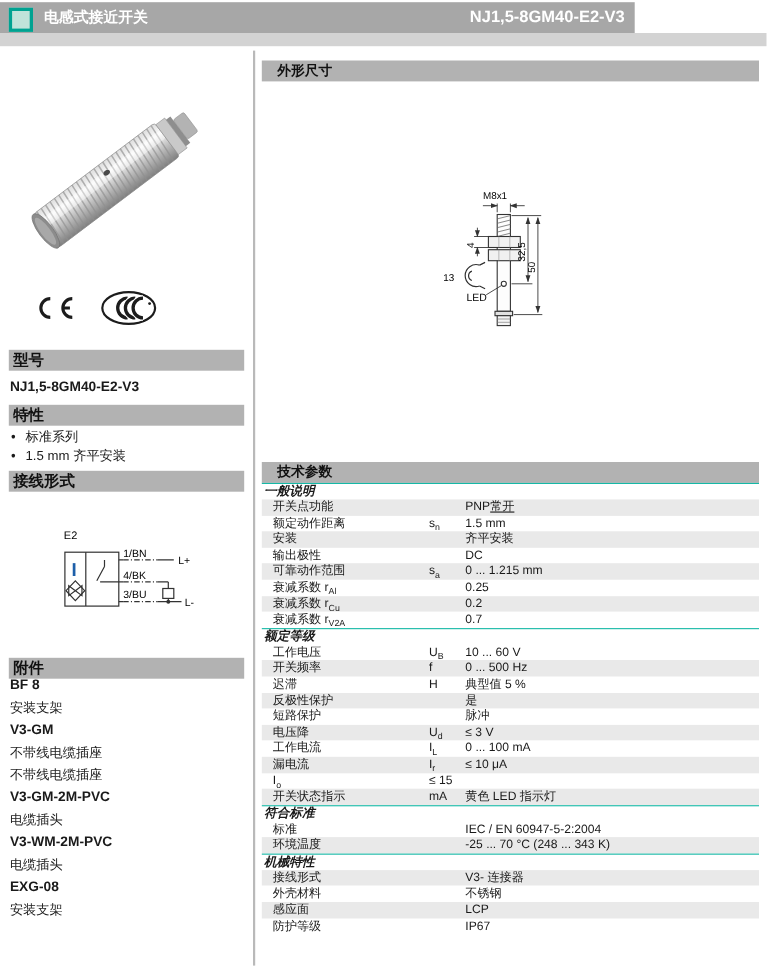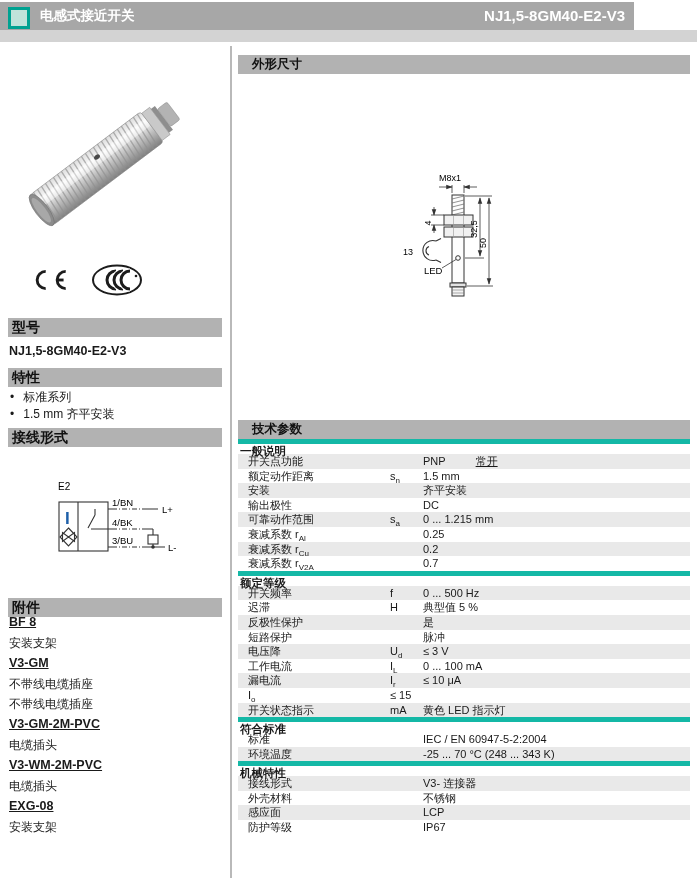--- a/index.html
+++ b/index.html
@@ -4,47 +4,47 @@
 <style>
   :root{
     --header-bar:#a7a7a7; --section-bar:#b2b2b2; --sub-strip:#d3d3d3;
     --row-shade:#e9e9e9; --icon-border:#00a291; --icon-fill:#c0e3da; --symbol-blue:#1d5fa9;
   }
   *{margin:0;padding:0;box-sizing:border-box;}
   html,body{width:697px;height:878px;}
   body{position:relative;background:#fff;font-family:"Liberation Sans","DejaVu Sans",sans-serif;color:#1a1a1a;overflow:hidden;}
 
   
-  .top-bar{position:absolute;left:0;top:2px;width:634px;height:28px;background:var(--header-bar);}
+  .top-bar{position:absolute;left:0;top:2px;width:577px;height:28px;background:var(--header-bar);}
   .top-icon{position:absolute;left:8px;top:5px;width:22px;height:22px;background:var(--icon-fill);border:3px solid var(--icon-border);}
   .top-title{position:absolute;left:40px;top:0;height:28px;line-height:28px;color:#fff;font-weight:bold;font-size:13.5px;}
   .top-part{position:absolute;right:9px;top:0;height:28px;line-height:28px;color:#fff;font-weight:bold;font-size:15px;}
   .sub-strip{position:absolute;left:0;top:30px;width:697px;height:12px;background:var(--sub-strip);}
   .v-divider{position:absolute;left:230px;top:46px;width:2px;height:832px;background:#b9b9b9;}
 
   
   .side-bar{position:absolute;left:8px;width:214px;height:19px;background:var(--section-bar);
     font-weight:bold;font-size:14px;line-height:19px;padding-left:4px;color:#111;}
   .model-value{position:absolute;left:9px;top:344px;font-weight:bold;font-size:12.5px;}
   .feature-list{position:absolute;left:10px;top:389px;font-size:12px;list-style:none;}
   .feature-list li{line-height:17px;}
   .feature-list li:before{content:"•";margin-right:9px;}
   .acc-list{position:absolute;left:9px;top:612px;width:210px;}
-  .acc-model{font-weight:bold;font-size:12.5px;line-height:21px;text-decoration:underline;}
+  .acc-model{font-weight:bold;font-size:12.5px;line-height:21px;}
   .acc-desc{font-size:12px;line-height:20px;color:#222;}
 
   
   .right-bar{position:absolute;left:238px;width:452px;height:19px;background:var(--section-bar);
     font-weight:bold;font-size:12.5px;line-height:19px;padding-left:14px;color:#111;}
   .specs-table{position:absolute;left:238px;top:439px;width:452px;}
-  .spec-section{height:15px;line-height:14px;font-weight:bold;font-size:11.5px;border-top:5px solid #14b8a6;padding-left:2px;}
+  .spec-section{height:15px;line-height:14px;font-weight:bold;font-size:11.5px;border-top:1px solid #14b8a6;padding-left:2px;font-style:italic;}
   .spec-row{display:grid;grid-template-columns:142px 33px 1fr;height:14.6px;line-height:14.6px;font-size:11px;padding-left:10px;}
   .spec-row.shaded{background:var(--row-shade);}
   .spec-row sub{font-size:8px;}
-  .c-val2{margin-left:30px;text-decoration:underline;}
+  .c-val2{text-decoration:underline;}
 
   svg text{font-family:"Liberation Sans","DejaVu Sans",sans-serif;}
   .svg-abs{position:absolute;}
 </style>
 </head>
 <body>
 
 <div class="top-bar">
   <span class="top-icon"></span>
   <span class="top-title">电感式接近开关</span>
@@ -278,20 +278,25 @@
       <span>衰减系数 r<sub>Cu</sub></span>
       <span></span>
       <span>0.2</span>
     </div>
     <div class="spec-row">
       <span>衰减系数 r<sub>V2A</sub></span>
       <span></span>
       <span>0.7</span>
     </div>
     <div class="spec-section">额定等级</div>
+    <div class="spec-row">
+      <span>工作电压</span>
+      <span>U<sub>B</sub></span>
+      <span>10 ... 60 V</span>
+    </div>
     <div class="spec-row shaded">
       <span>开关频率</span>
       <span>f</span>
       <span>0 ... 500 Hz</span>
     </div>
     <div class="spec-row">
       <span>迟滞</span>
       <span>H</span>
       <span>典型值 5 %</span>
     </div>

